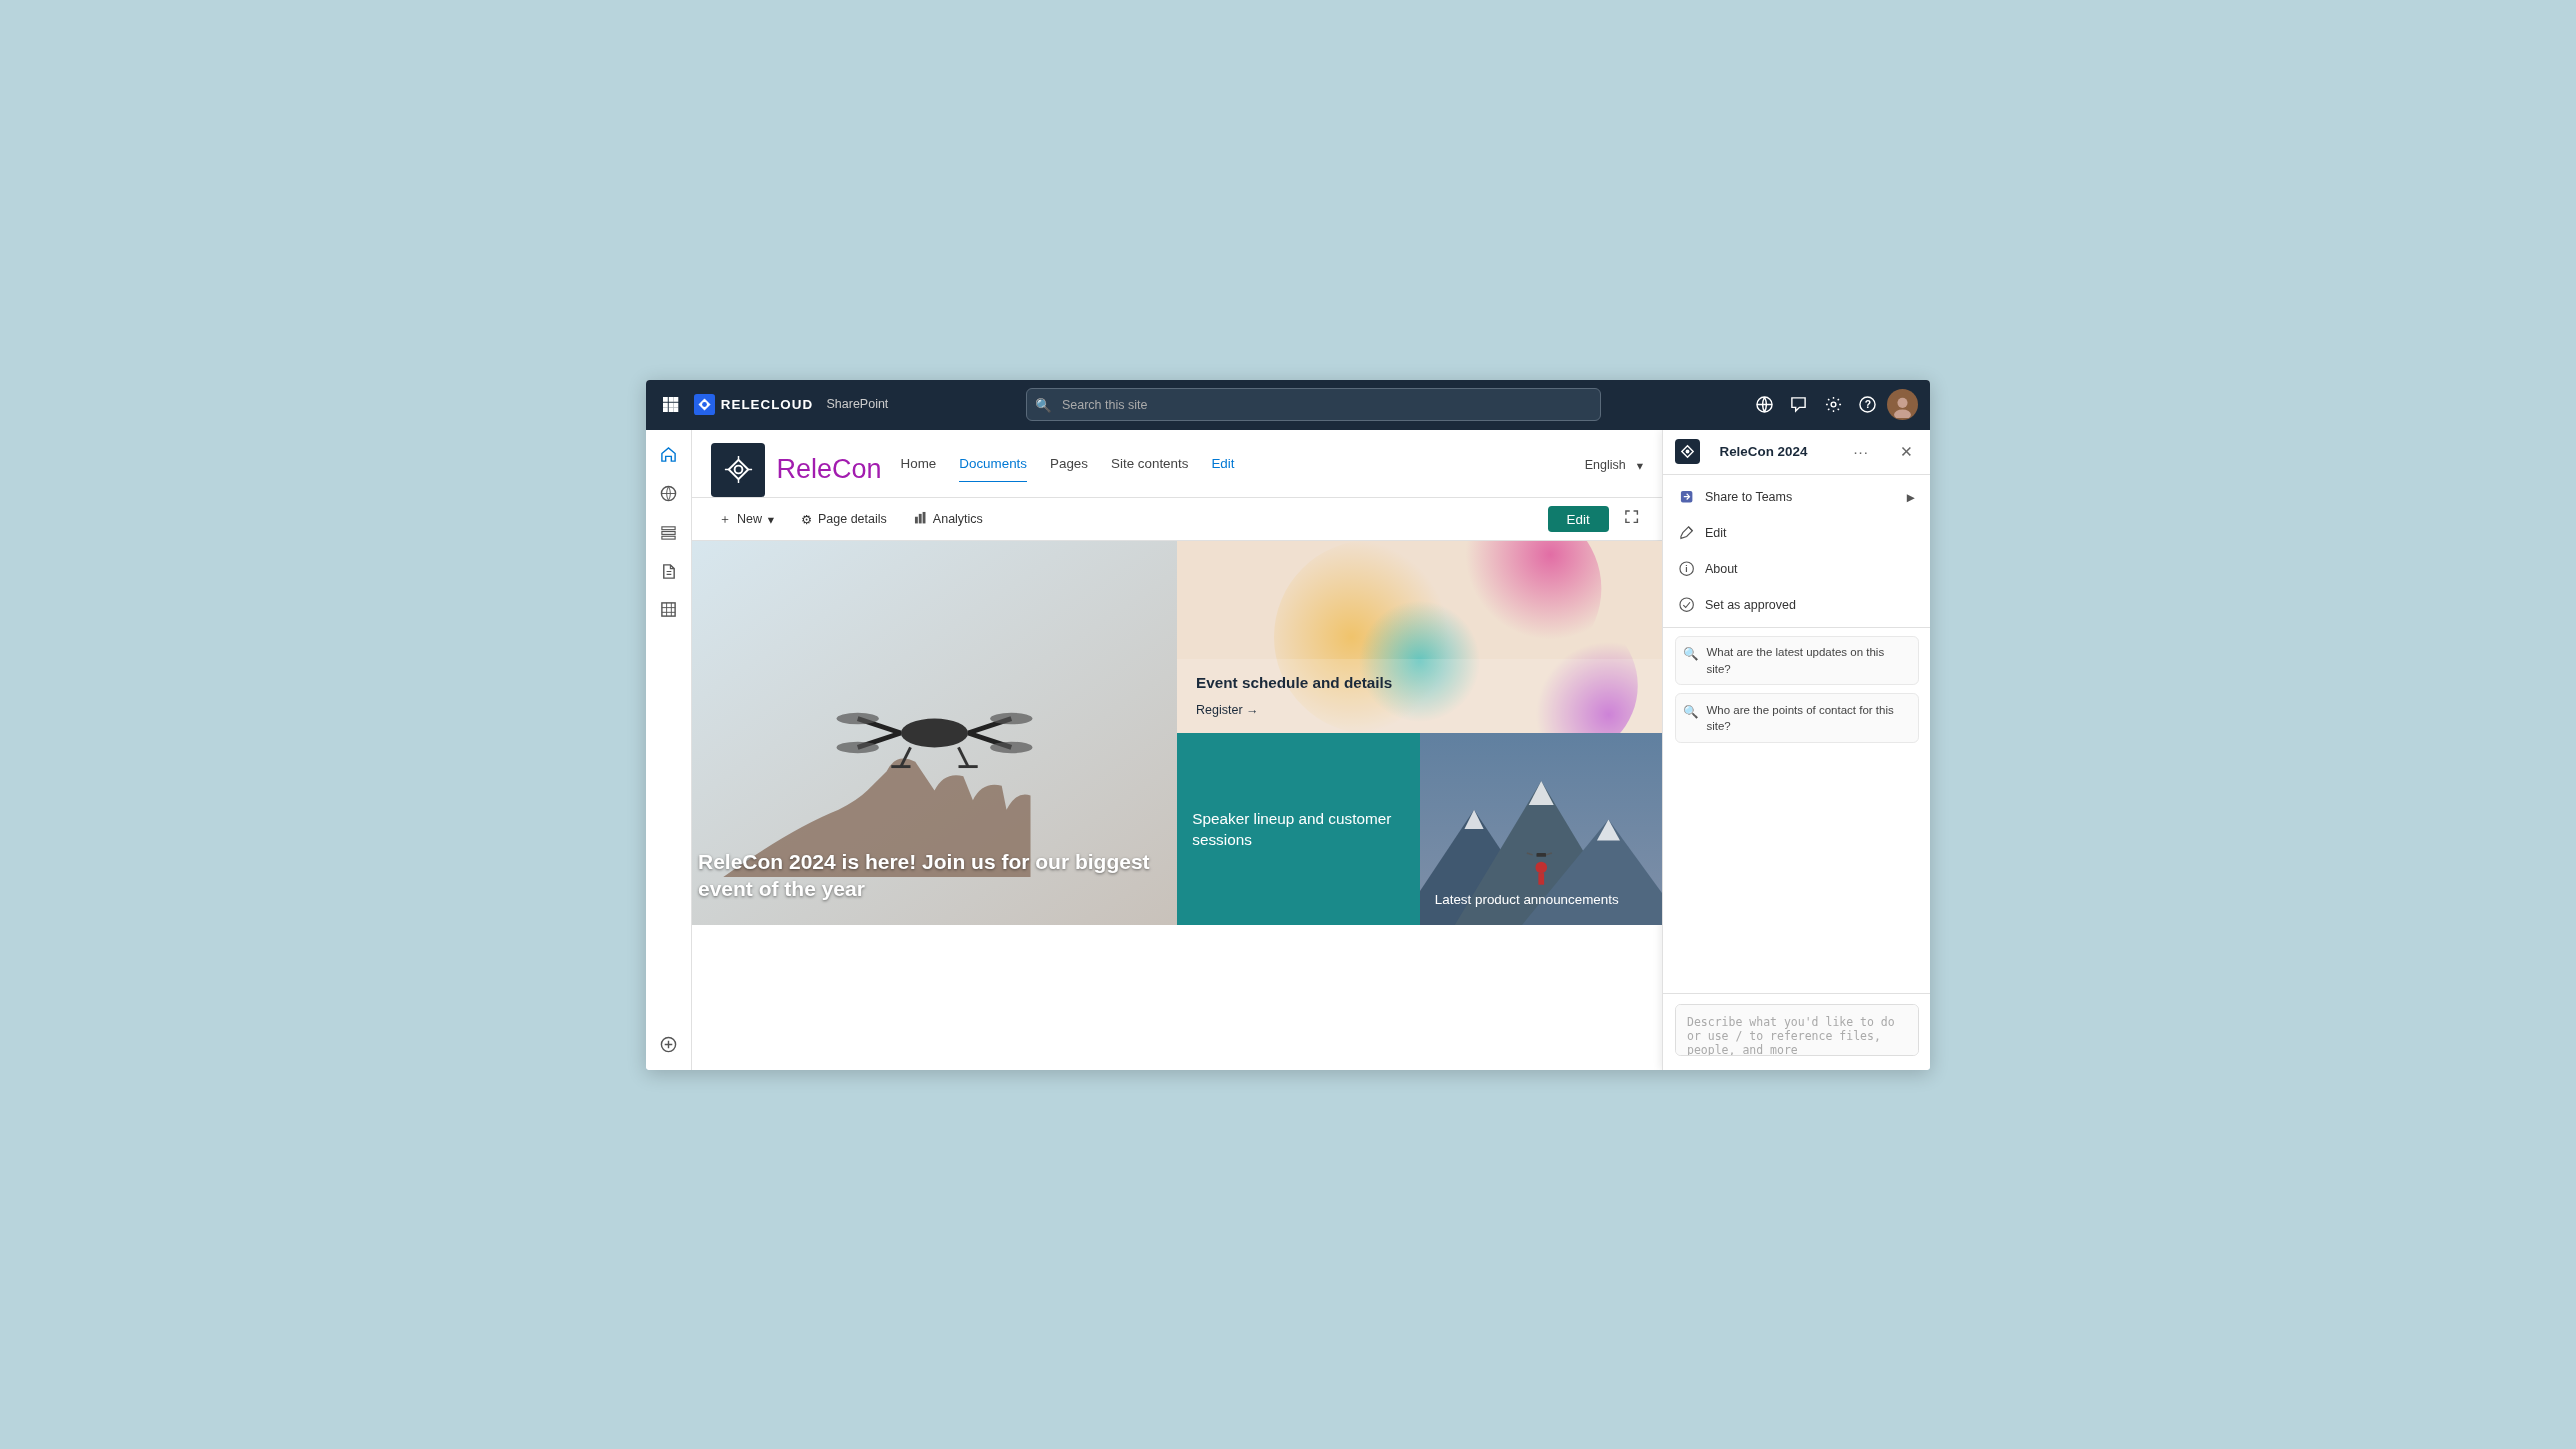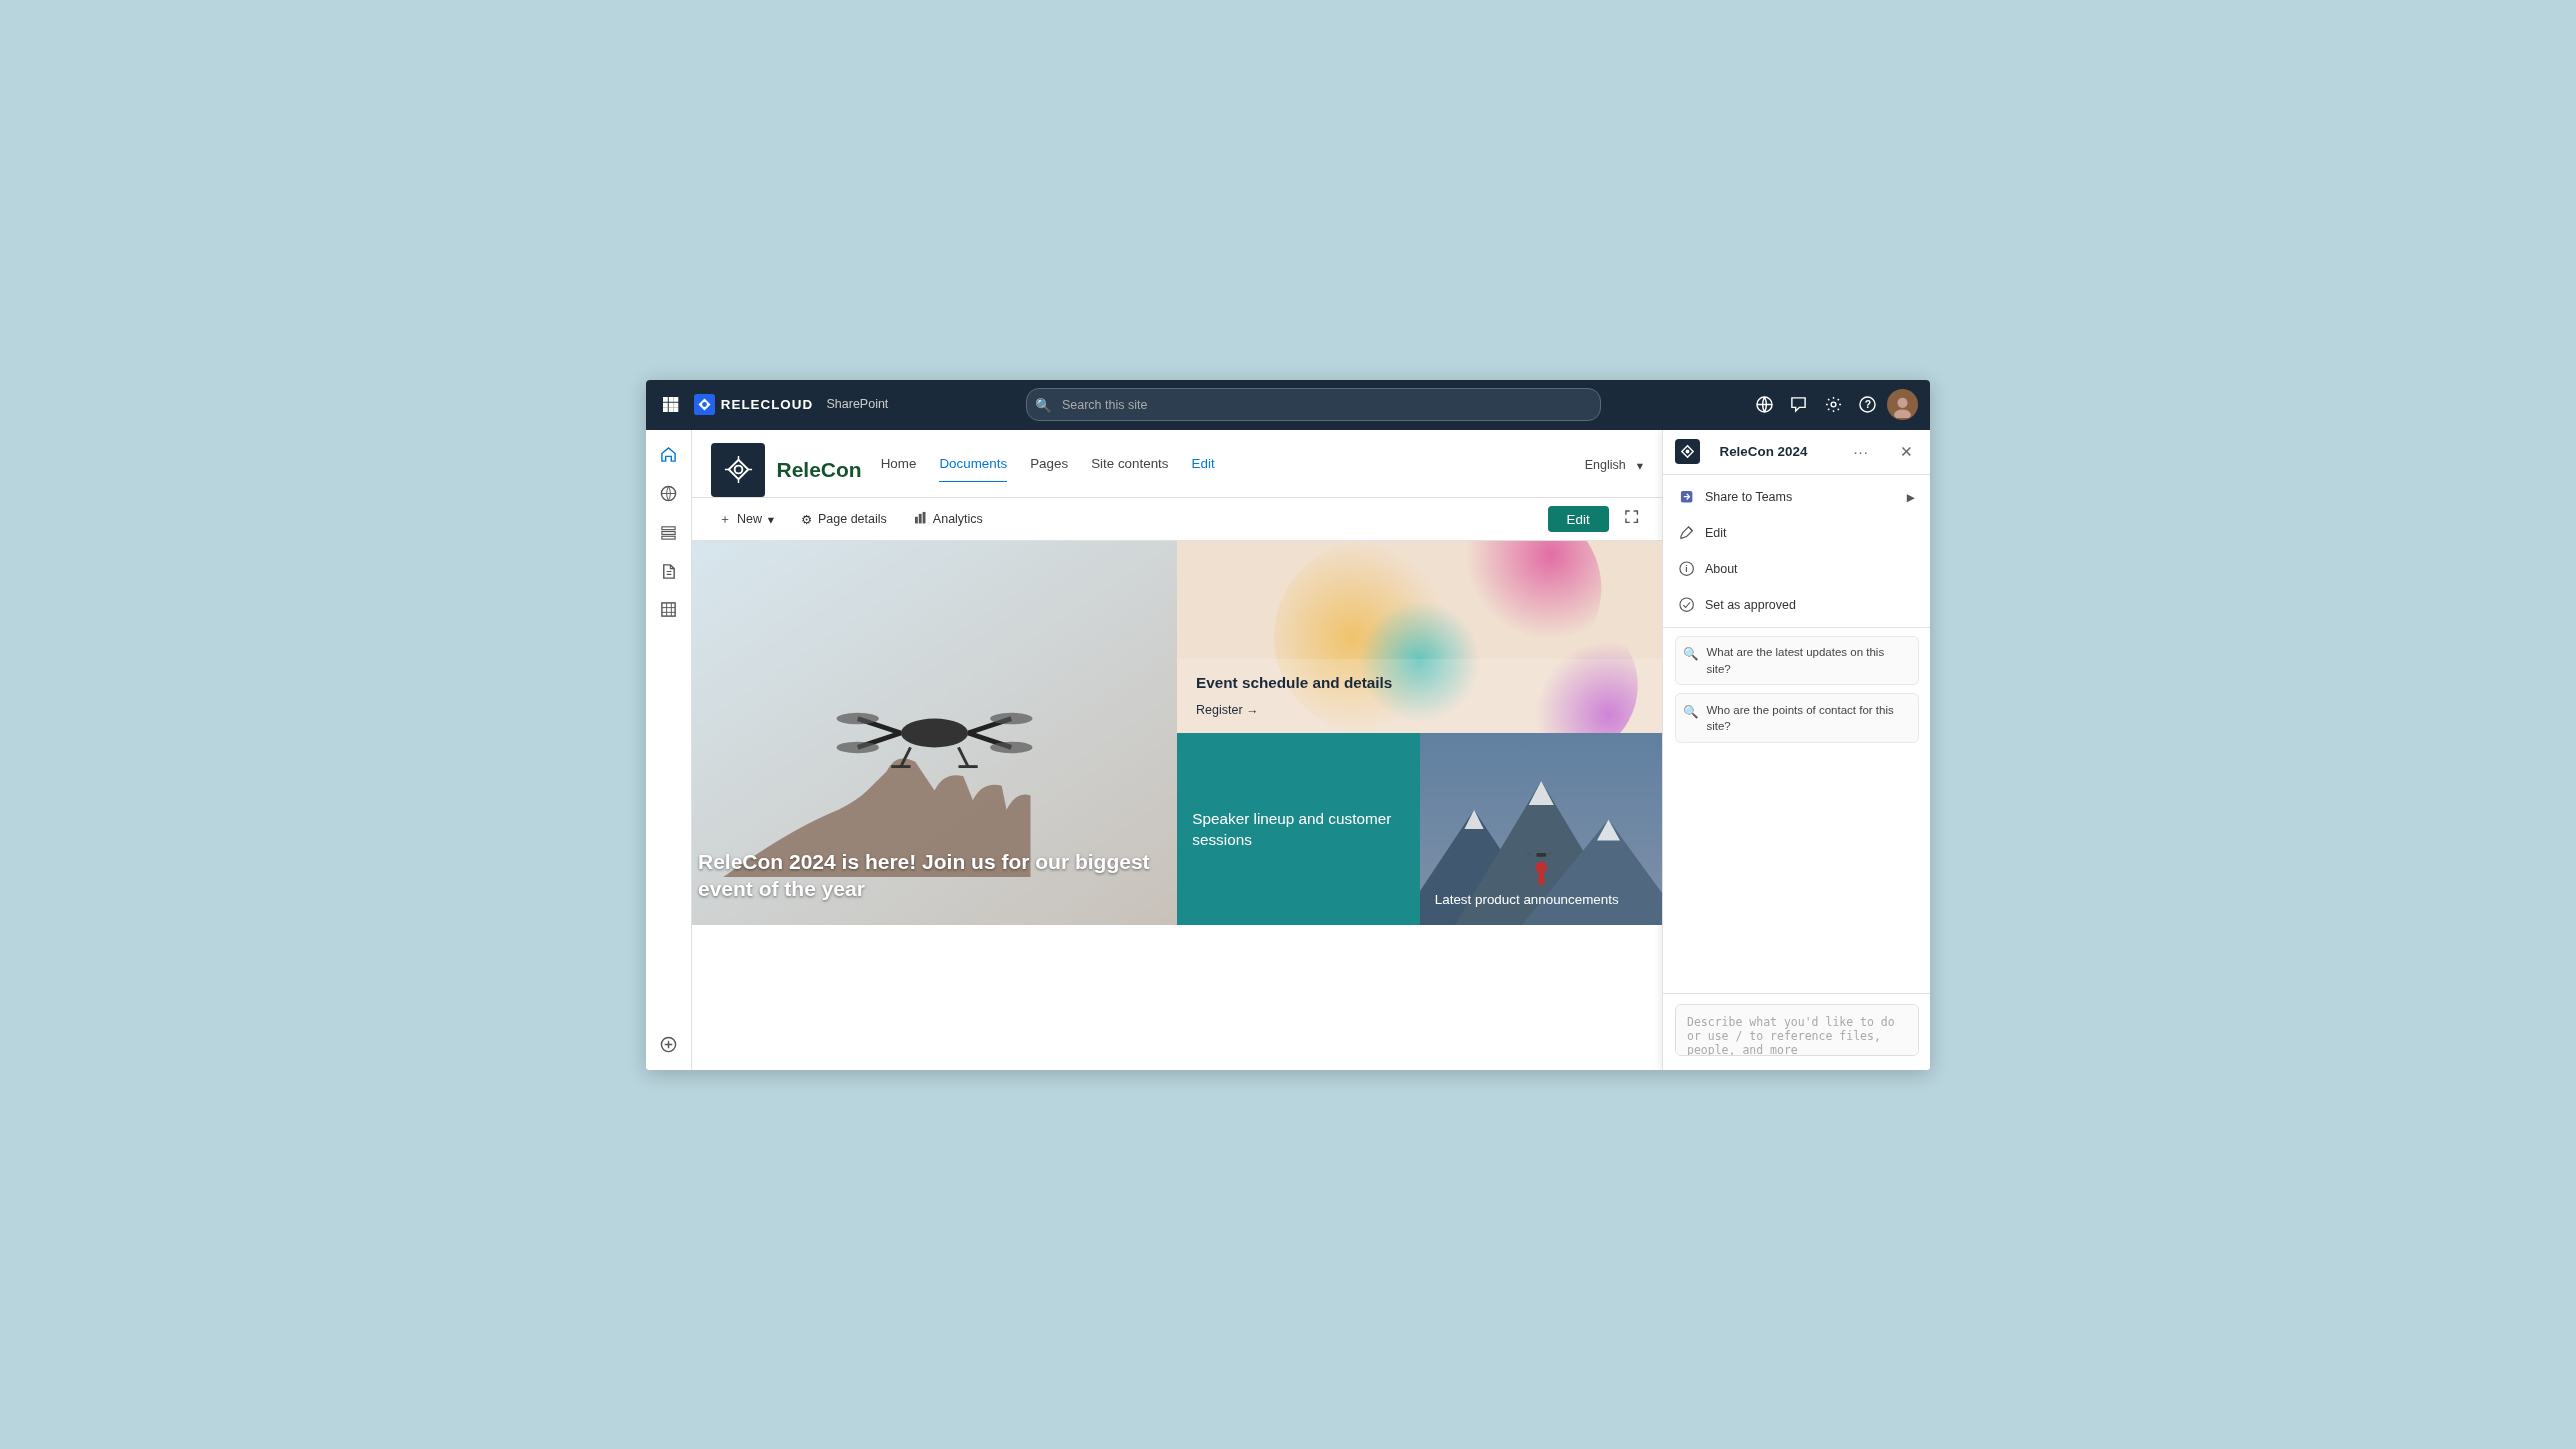--- a/index.html
+++ b/index.html
@@ -74,21 +74,21 @@
     .search-bar {
       flex: 1;
       max-width: 575px;
       margin: 0 auto;
       position: relative;
     }
 
     .search-bar input {
       width: 100%;
       height: 33px;
-      border-radius: 13px;
+      border-radius: 6px;
       border: 1px solid #5a6a7a;
       background: #2c3e50;
       color: #ccc;
       padding: 0 11.5px 0 35px;
       font-size: 12.5px;
       outline: none;
     }
 
     .search-bar input::placeholder { color: #aaa; }
 
@@ -200,23 +200,23 @@
       background: #1b2a3b;
       border-radius: 3.8px;
       display: flex;
       align-items: center;
       justify-content: center;
     }
 
     .site-logo svg { width: 35px; height: 35px; }
 
     .site-title {
-      font-size: 21px;
-      font-weight: 700;
-      color: #14532d;
+      font-size: 27px;
+      font-weight: 400;
+      color: #a21caf;
     }
 
     .site-nav {
       display: flex;
       gap: 23px;
       align-items: flex-end;
       flex: 1;
       padding-bottom: 1.9px;
     }
 

